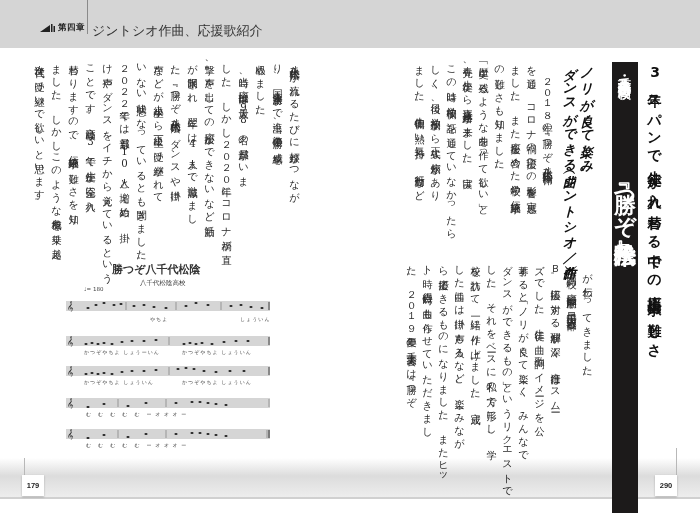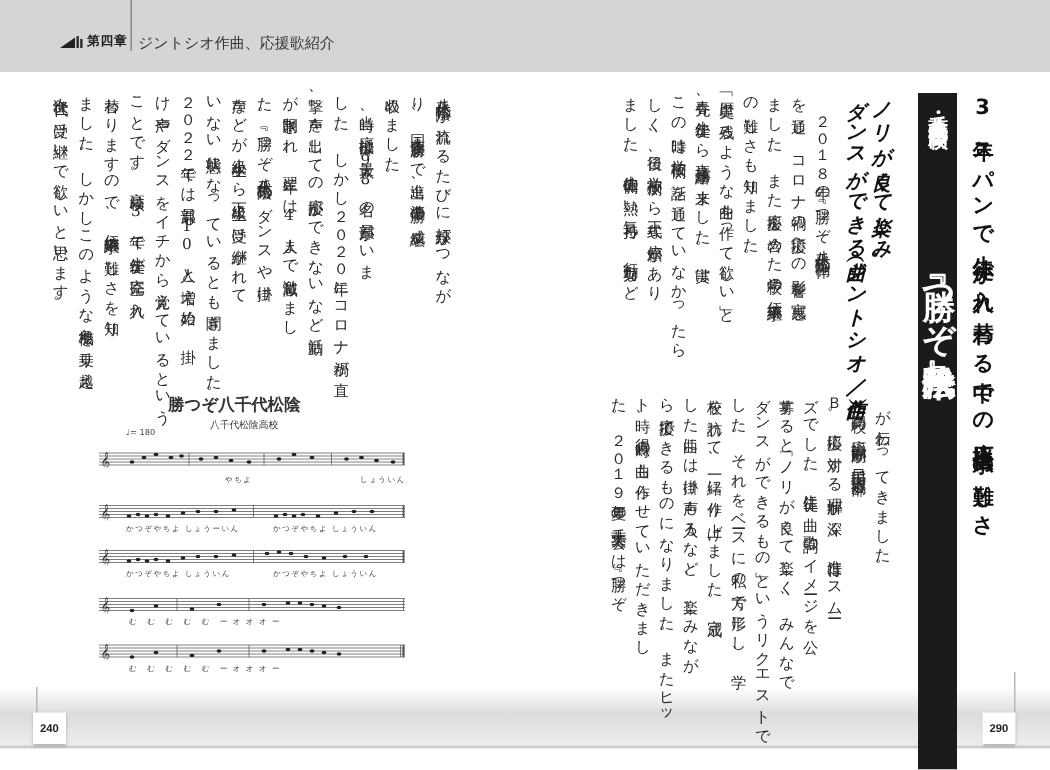--- a/index.html
+++ b/index.html
@@ -1,21 +1,21 @@
 <!DOCTYPE html>
 <html><head>
 <meta charset="utf-8">
 <style>
   html,body{margin:0;padding:0;}
   body{width:700px;height:513px;position:relative;overflow:hidden;background:#ffffff;font-family:"DejaVu Serif","Liberation Serif",serif;color:#222;}
   .top-band{position:absolute;left:0;top:0;width:700px;height:48px;background:#d5d5d5;}
   .hdr-rule{position:absolute;left:87px;top:0;width:1px;height:34px;background:#8a8a8a;}
   .hdr-icon{position:absolute;left:40px;top:23px;width:16px;height:10px;}
   .hdr-chapter{position:absolute;left:58px;top:22px;font-family:Liberation Sans, sans-serif;font-weight:bold;font-size:8.5px;color:#222;letter-spacing:0.5px;}
-  .hdr-section{position:absolute;left:92px;top:22px;font-family:Liberation Mono, monospace;font-size:10px;color:#333;}
+  .hdr-section{position:absolute;left:92px;top:22px;font-family:Liberation Mono, monospace;font-size:13px;color:#333;}
   .bottom-band{position:absolute;left:0;top:458px;width:700px;height:40px;background:linear-gradient(#ffffff,#dcdcdc 45%,#eeeeee);}
   .bottom-line{position:absolute;left:0;top:497px;width:700px;height:2px;background:#d0d0d0;}
   .page-tab{position:absolute;top:475px;width:22px;height:21px;background:#fff;box-shadow:0 1px 2px rgba(0,0,0,0.25);font-family:"Liberation Sans","DejaVu Sans",sans-serif;font-weight:bold;font-size:7.5px;text-align:center;line-height:21px;color:#222;}
   .tab-stem{position:absolute;width:1px;background:#b8b8b8;}
   .right-box{position:absolute;left:400px;top:48px;width:270px;height:402px;background:#fff;border-radius:0 18px 18px 0;}
   .black-band{position:absolute;left:612px;top:62px;width:26px;height:451px;background:#1c1a1a;}
   .vt{writing-mode:vertical-rl;text-orientation:upright;white-space:nowrap;}
   .title-school{position:absolute;left:615px;top:66px;color:#fff;font-family:"DejaVu Sans","Liberation Sans",sans-serif;font-weight:bold;font-size:13px;letter-spacing:1px;}
   .title-song{position:absolute;left:612px;top:176px;color:#fff;font-family:"DejaVu Sans","Liberation Sans",sans-serif;font-weight:bold;font-size:22px;letter-spacing:0px;line-height:26px;}
   .headline{position:absolute;left:646px;top:64px;color:#111;font-family:"DejaVu Sans","Liberation Sans",sans-serif;font-weight:bold;font-size:14px;letter-spacing:2.6px;line-height:18px;}
@@ -37,21 +37,21 @@
   <polygon points="0,9 10,2 10,9" fill="#222"></polygon>
   <rect x="11" y="1" width="1.5" height="8" fill="#222"></rect>
   <rect x="13.5" y="3" width="1.5" height="6" fill="#222"></rect>
 </svg>
 <div class="hdr-chapter">第四章</div>
 <div class="hdr-section">ジントシオ作曲、応援歌紹介</div>
 
 <div class="bottom-band"></div>
 <div class="bottom-line"></div>
 <div class="tab-stem" style="left:24px;top:458px;height:18px;"></div>
-<div class="page-tab" style="left:22px;">240</div>
+<div class="page-tab" style="left:22px;">179</div>
 <div class="tab-stem" style="left:676px;top:448px;height:28px;"></div>
 <div class="page-tab" style="left:655px;">290</div>
 
 <div class="right-box"></div>
 <div class="black-band"></div>
 <div class="title-school vt">千葉・八千代松陰高校</div>
 <div class="title-song vt">『勝つぞ八千代松陰』</div>
 <div class="headline vt">3年スパンで生徒が入れ替わる中での応援伝承の難しさ</div>
 
 <div class="subhead vt" style="left:578px;">ノリが良くて楽しみ、</div>

